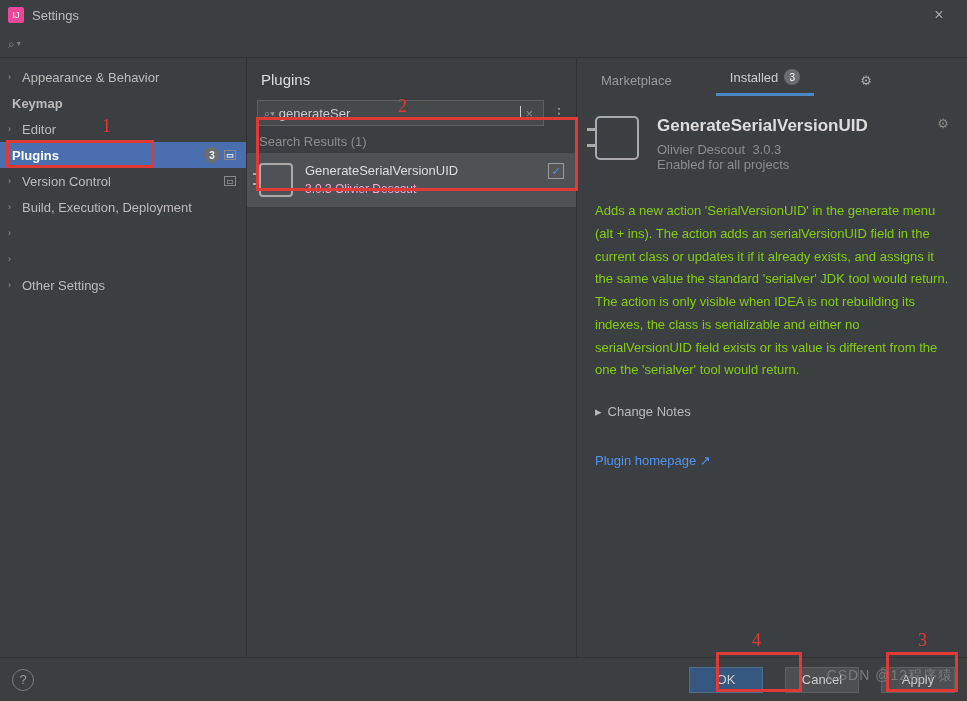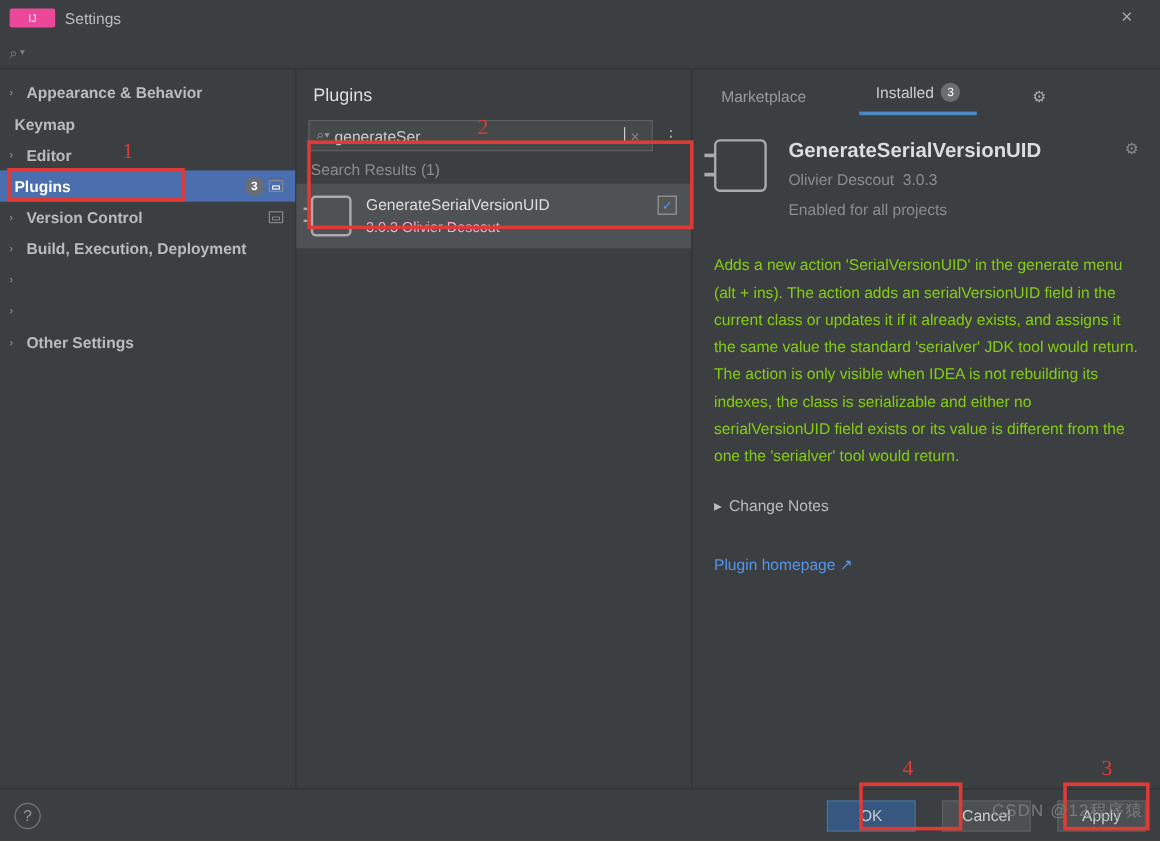--- a/index.html
+++ b/index.html
@@ -1,30 +1,30 @@
 <!DOCTYPE html>
 <html><head>
 <meta charset="utf-8">
 <style>
 * { margin: 0; padding: 0; box-sizing: border-box; }
 body { font-family: "Segoe UI", Arial, sans-serif; font-size: 13px; color: #bbbbbb; background: #3c3f41; width: 967px; height: 701px; overflow: hidden; position: relative; }
 .titlebar { height: 30px; display: flex; align-items: center; padding: 0 8px; background: #3c3f41; }
-.winicon { width: 38px; height: 16px; background: #ec4899; color:#fff; font-size:9px; display:flex; align-items:center; justify-content:center; margin-right: 8px; border-radius:2px;}
+.winicon { width: 16px; height: 16px; background: #ec4899; color:#fff; font-size:9px; display:flex; align-items:center; justify-content:center; margin-right: 8px; border-radius:2px;}
 .titlebar .title { flex: 1; }
 .close-x { width: 40px; text-align: center; font-size: 16px; color: #a9a9a9; }
 .topsearch { height: 28px; display: flex; align-items: center; padding: 0 8px; border-bottom: 1px solid #323232; }
 .topsearch .lhs { width: 245px; display: flex; align-items: center; color: #808080; }
 .lhs .glass { font-size: 12px; color:#808080; }
 .lhs .caret { margin-left: 2px; font-size: 8px; }
 .container { display: flex; height: 600px; }
 .sidebar { width: 247px; border-right: 1px solid #323232; padding-top: 6px; }
 .side-item { display: flex; align-items: center; height: 26px; padding-left: 8px; position: relative; }
 .side-item .exp { width: 10px; font-size: 9px; color: #999; margin-right: 4px; }
 .side-item .lbl { flex: 1; }
-.side-item.lvl1 .lbl { font-weight: bold; }
+.side-item.lvl1 .lbl { font-weight: normal; }
 .side-item.lvl2 { padding-left: 12px; font-weight: bold; }
 .side-item.sel { background: #4b6eaf; color: #fff; }
 .side-item .badge { background: #6a6d71; color:#fff; border-radius: 50%; width: 16px; height: 16px; font-size: 10px; display:flex; align-items:center; justify-content:center; margin-right: 4px; }
 .side-item .trail { width: 12px; height: 10px; border: 1px solid #888; margin-right: 10px; font-size:8px; display:flex;align-items:center;justify-content:center; }
 .middle { width: 330px; border-right: 1px solid #323232; display: flex; flex-direction: column; }
 .mid-tabs { height: 38px; display: flex; align-items: flex-end; }
 .mid-tabs .mtitle { font-size: 15px; color: #ddd; padding: 0 14px 8px 14px; }
 .mid-tabs .spacer { flex: 1; }
 .mid-search { height: 34px; display: flex; align-items: center; padding: 0 10px; }
 .mid-search .searchbox { flex: 1; background: #45494a; border: 1px solid #5e6060; height: 26px; display: flex; align-items: center; padding: 0 6px; color: #ccc; }
@@ -50,21 +50,21 @@
 .detail-tabs .tab .bdg { background:#6a6d71; color:#fff; border-radius:50%; width:16px; height:16px; font-size:10px; display:flex;align-items:center;justify-content:center;}
 .detail-tabs .gear { margin-left: 16px; padding-bottom:8px; color:#aaa; }
 .detail-body { padding: 20px 18px; overflow:auto; }
 .plug-head { display: flex; }
 .big-plug { width: 44px; height: 44px; border: 2px solid #aaa; border-radius: 5px; position: relative; flex-shrink:0; }
 .big-plug::before{content:"";position:absolute;width:8px;height:3px;background:#aaa;top:10px;left:-10px;}
 .big-plug::after{content:"";position:absolute;width:8px;height:3px;background:#aaa;top:26px;left:-10px;}
 .head-info { margin-left: 18px; flex:1; }
 .head-info .pname { font-size: 17px; color: #ddd; font-weight: 600; }
 .head-info .pauthor { color: #8c8c8c; margin-top: 6px; }
-.head-info .penabled { color: #8c8c8c; margin-top: 10px; }
+.head-info .penabled { color: #8c8c8c; }
 .head-gear { color:#888; }
 .desc { margin-top: 28px; line-height: 1.75; color: #84cc16; }
 .changenotes { margin-top: 22px; display:flex; align-items:center; gap:6px; color:#bbb; }
 .homepage { margin-top: 34px; color: #5394ec; }
 .footer { position: absolute; bottom: 0; left: 0; right: 0; height: 44px; display: flex; align-items: center; padding: 0 12px; border-top: 1px solid #323232; background:#3c3f41; }
 .help { width: 22px; height: 22px; border: 1px solid #777; border-radius: 50%; display:flex;align-items:center;justify-content:center; color:#999; }
 .footer .gap { flex: 1; }
 .btn { width: 74px; height: 26px; display:flex;align-items:center;justify-content:center; border:1px solid #5e6060; background:#4c5052; color:#ccc; margin-left:22px; }
 .btn.primary { background:#365880; border-color:#4c708c; }
 .annot { position: absolute; border: 3px solid #e03a36; pointer-events: none; }

